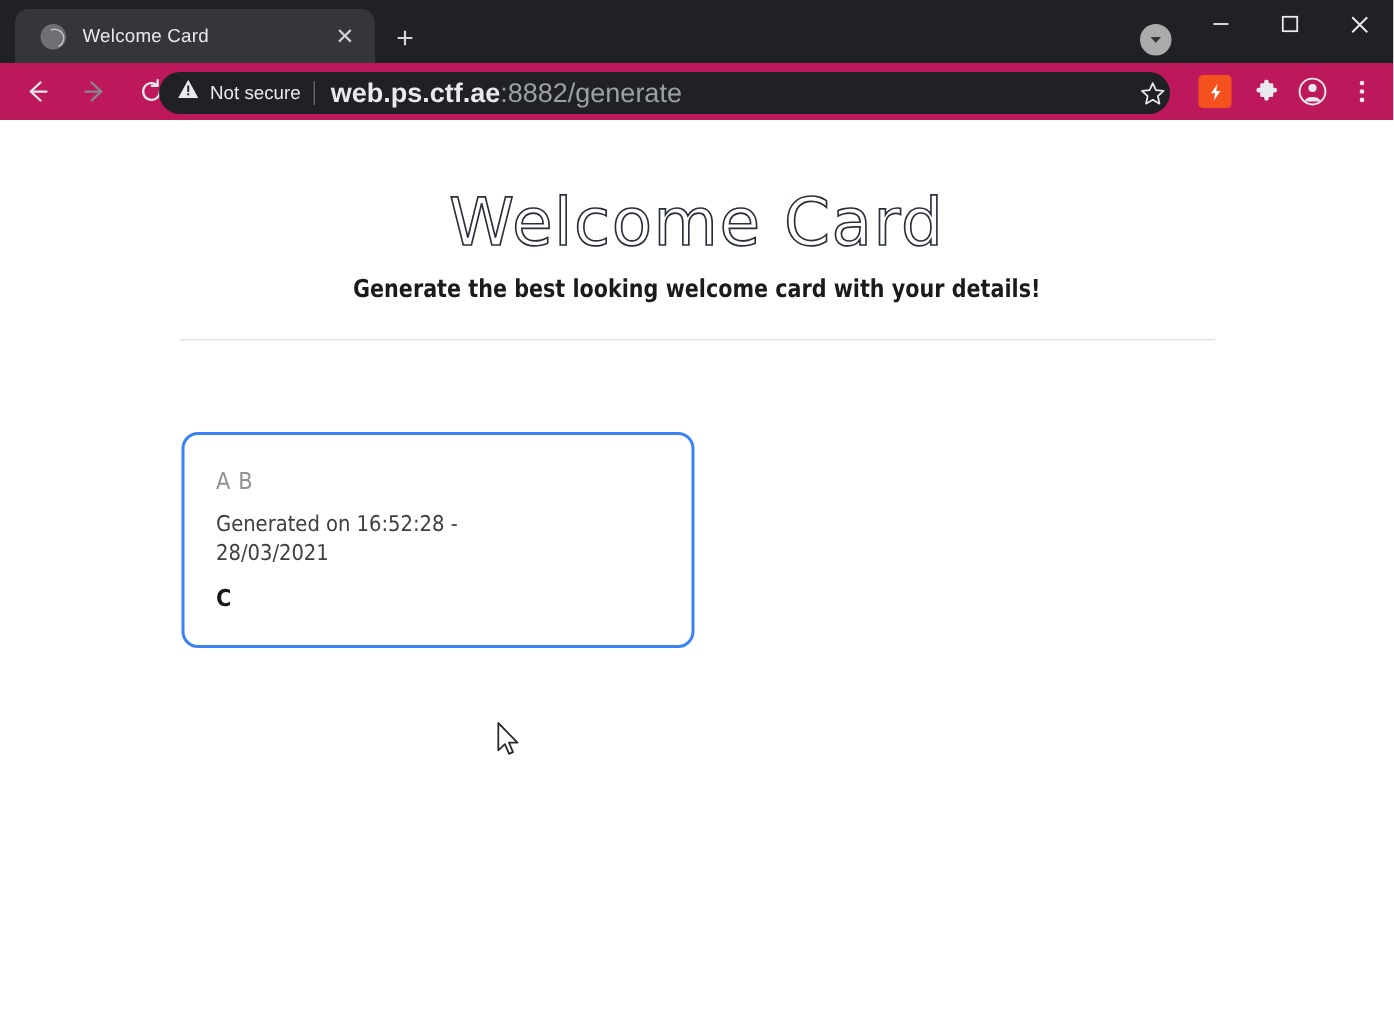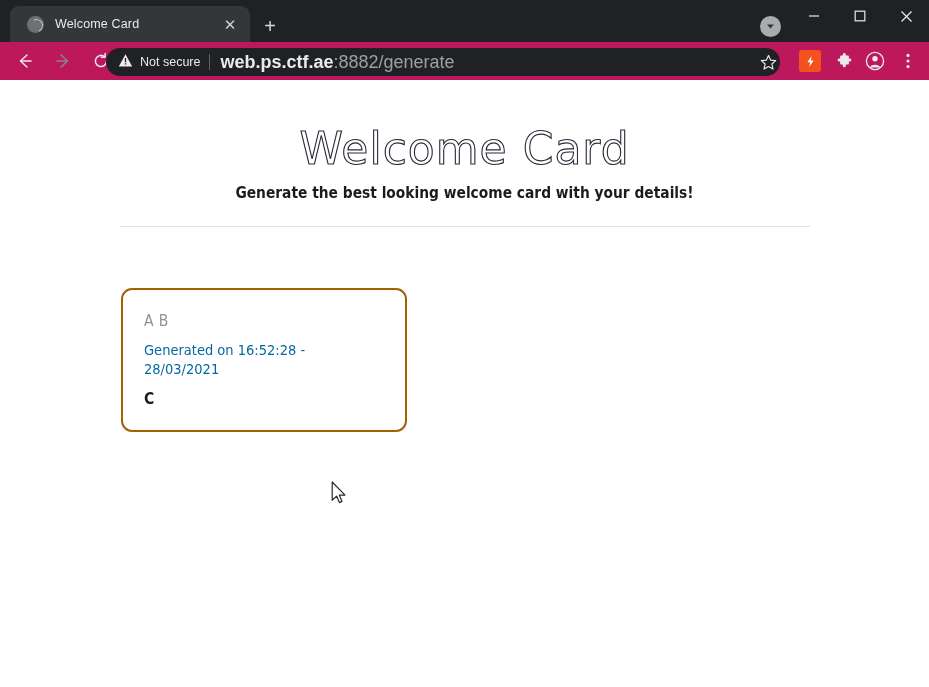--- a/index.html
+++ b/index.html
@@ -126,35 +126,35 @@
     text-align: center;
     font-family: "DejaVu Sans Condensed", "Liberation Sans Narrow", "Liberation Sans", sans-serif;
     font-size: 16.5px; font-weight: 600; color: #1b1b1b;
     transform: scaleX(0.93); transform-origin: center;
   }
   .divider {
     position: absolute; left: 120px; top: 146px; width: 690px; height: 1px;
     background: #e3e3e3;
   }
   .card {
-    position: absolute; left: 121px; top: 208px; width: 286px; height: 144px;
+    position: absolute; left: 121px; top: 208px; width: 342px; height: 144px;
     background: #ffffff;
-    border: 2px solid #a16207;
+    border: 2px solid #3b82f6;
     border-radius: 11px;
     padding-left: 32px;
   }
   .card-inner { position: absolute; left: 21px; top: 22px; right: 14px; }
   .card-name {
     font-family: "DejaVu Sans Condensed", "Liberation Sans Narrow", "Liberation Sans", sans-serif;
     font-size: 15.5px; color: #8f9297; letter-spacing: .4px;
   }
   .card-generated {
     margin-top: 11px;
     font-family: "DejaVu Sans Condensed", "Liberation Sans Narrow", "Liberation Sans", sans-serif;
-    font-size: 14.5px; color: #0369a1; line-height: 19px;
+    font-size: 14.5px; color: #404040; line-height: 19px;
     max-width: 175px;
   }
   .card-extra {
     margin-top: 11px;
     font-family: "DejaVu Sans Condensed", "Liberation Sans Narrow", "Liberation Sans", sans-serif;
     font-size: 15.5px; color: #17181a; font-weight: 600;
   }
 
   .cursor { position: absolute; left: 331px; top: 401px; }
 </style>

